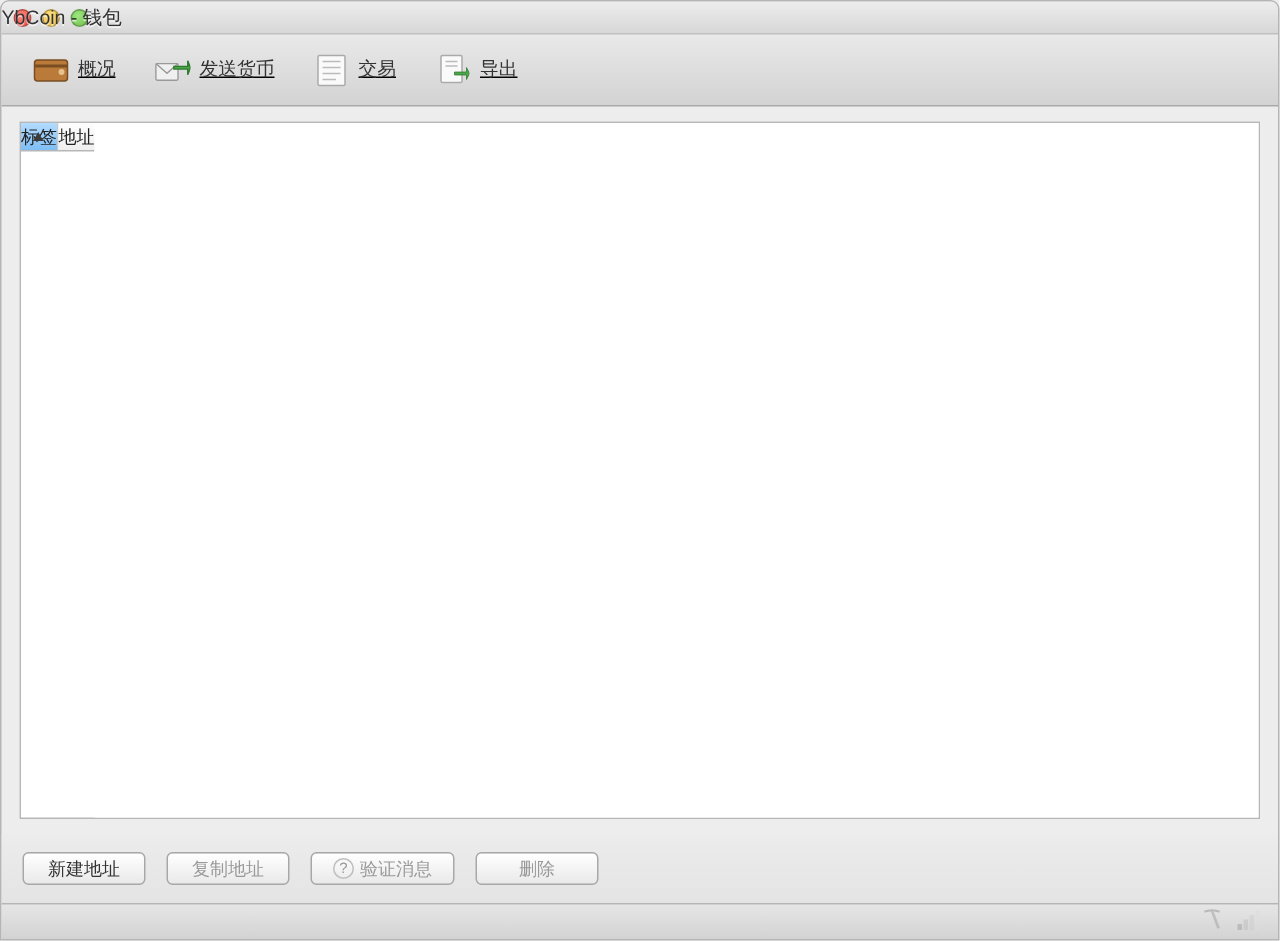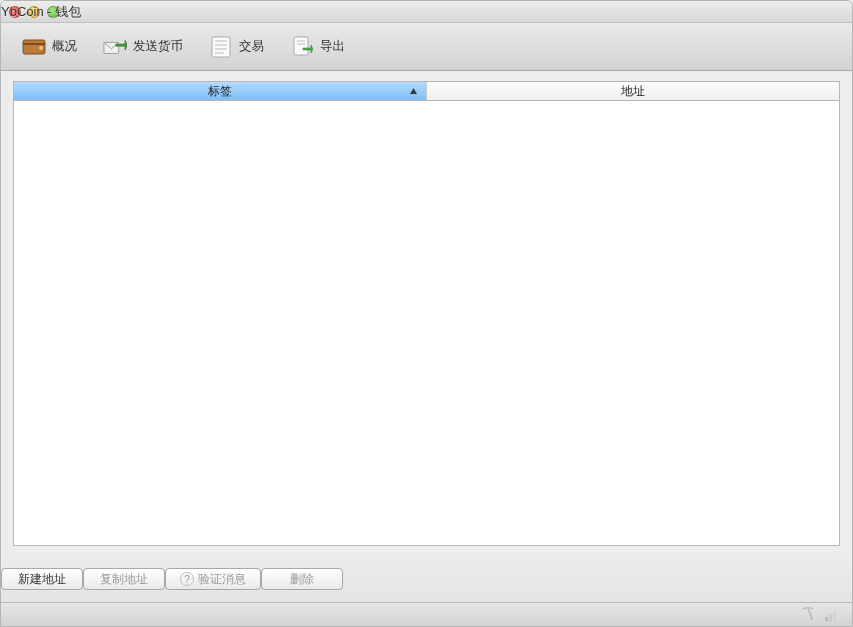--- a/index.html
+++ b/index.html
@@ -47,20 +47,21 @@
       text-shadow: 0 1px 0 rgba(255,255,255,0.6);
       pointer-events: none;
     }
     .toolbar {
       height: 48px;
       background: linear-gradient(#e9e9e9, #d3d3d3);
       border-bottom: 1px solid #a9a9a9;
       display: flex;
       align-items: stretch;
       padding: 0 8px;
+      text-decoration: underline;
     }
     .toolbar-item {
       display: flex;
       align-items: center;
       gap: 6px;
       padding: 0 12px;
       font-size: 12.5px;
       color: #333;
       cursor: default;
       border-left: 1px solid transparent;
@@ -80,21 +81,21 @@
     }
     .content {
       padding: 10px 12px;
       height: calc(627px - 22px - 48px - 46px - 26px);
     }
     .table-container {
       border: 1px solid #b7b7b7;
       background: #ffffff;
       height: 100%;
       display: flex;
-      flex-direction: column;
+      flex-direction: row;
     }
     .table-header {
       display: flex;
       height: 19px;
       border-bottom: 1px solid #b7b7b7;
     }
     .th {
       flex: 1;
       font-size: 12px;
       color: #222;
@@ -114,21 +115,22 @@
       right: 8px;
     }
     .table-body {
       flex: 1;
       background: #fff;
     }
     .bottom-buttons {
       height: 46px;
       display: flex;
       align-items: center;
-      padding: 0 0;
+      gap: 14px;
+      padding: 0 14px;
       background: linear-gradient(#ececec, #e4e4e4);
     }
     .btn {
       height: 22px;
       min-width: 82px;
       padding: 0 14px;
       border: 1px solid #a8a8a8;
       border-radius: 4px;
       background: linear-gradient(#ffffff, #e9e9e9);
       font-size: 12px;

